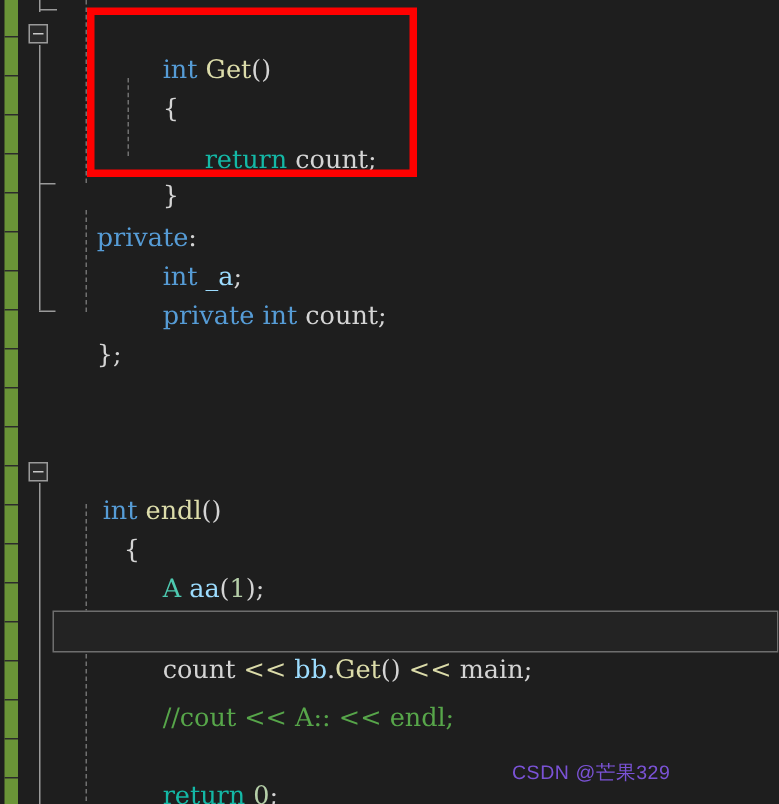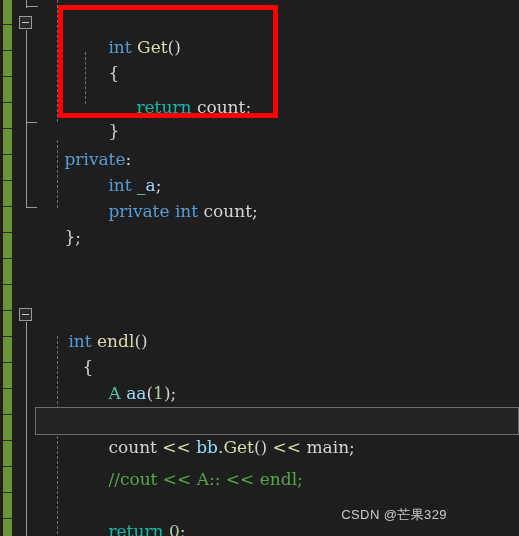--- a/index.html
+++ b/index.html
@@ -129,21 +129,21 @@
     border: 5px solid #FF0000;
     background: transparent;
     pointer-events: none;
   }
 
   
   .watermark {
     position: absolute;
     right: 10px;
     bottom: 12px;
-    color: #e5e5e5;
+    color: #8b5cf6;
     font-family: "Liberation Sans", "DejaVu Sans", sans-serif;
     font-size: 13px;
     letter-spacing: 0.4px;
     opacity: 0.85;
   }
 </style>
 </head>
 <body>
 
 <div id="editor">

